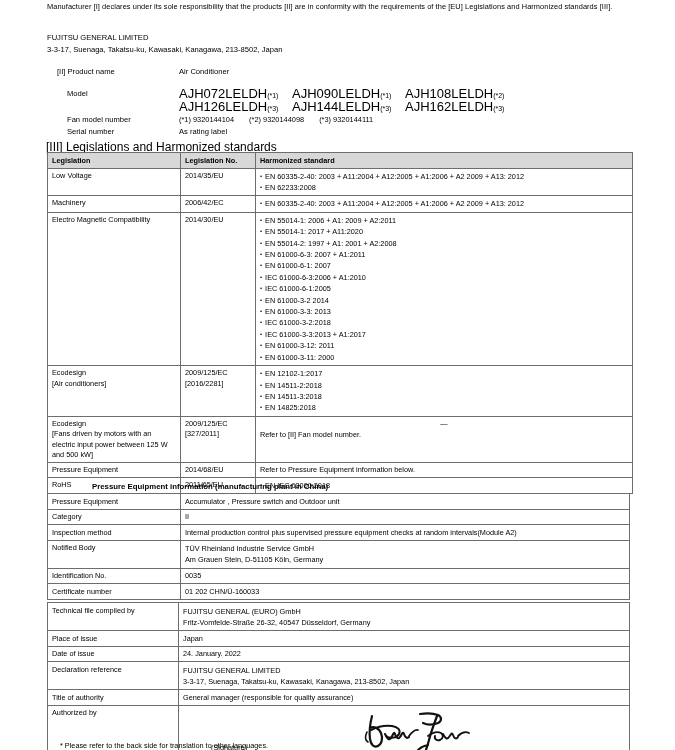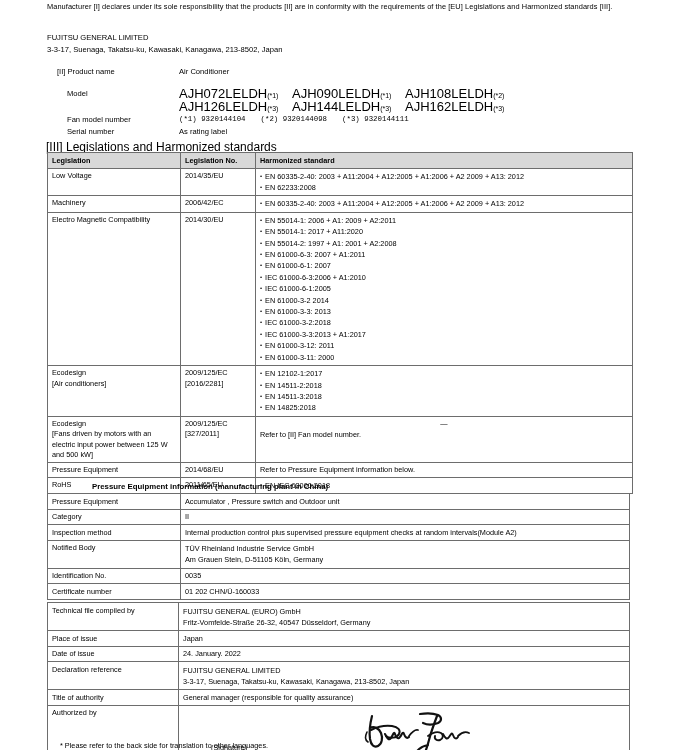--- a/index.html
+++ b/index.html
@@ -44,21 +44,21 @@
   .info-value { font-size: 7.6px; line-height: 12px; }
   .spacer-10 { height: 10px; }
 
   
   .model-grid { display: flex; }
   .model-col { width: 113px; font-size: 7.6px; line-height: 11px; }
   .model-name { font-weight: normal; font-size: 13px; }
   .model-ast { font-weight: normal; font-size: 7px; }
 
   .fan-nums { display: flex; font-size: 7.4px; line-height: 11px; }
-  .fan-nums span { margin-right: 15px; white-space: nowrap; font-family: Liberation Mono, monospace; }
+  .fan-nums span { margin-right: 15px; white-space: nowrap; }
 
   
   .section-cap {
     position: absolute;
     left: 46px;
     font-size: 12px;
     line-height: 10px;
   }
   .section-cap.bold { font-weight: bold; font-size: 7.8px; }
 

